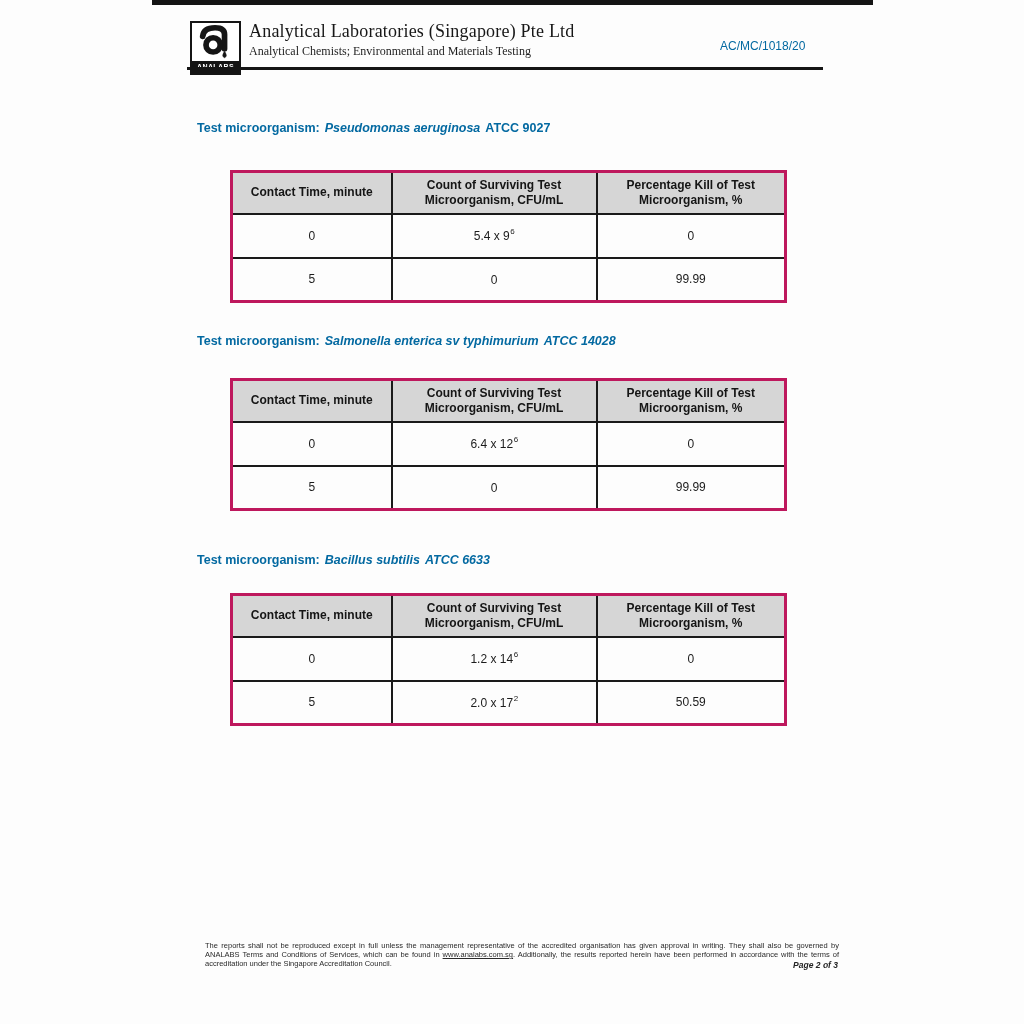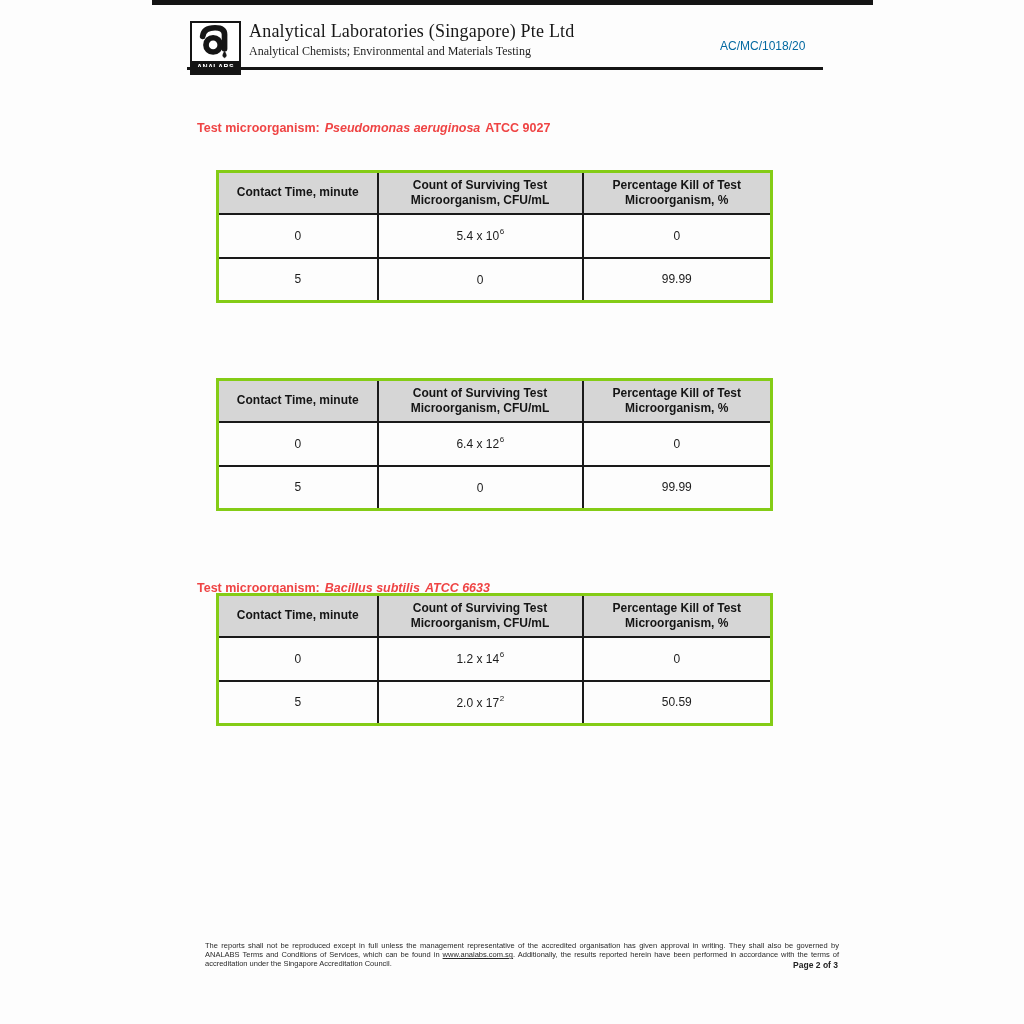--- a/index.html
+++ b/index.html
@@ -18,47 +18,47 @@
                  background: #141414; color: #fff; font-size: 7px; font-weight: bold;
                  text-align: center; line-height: 12px; letter-spacing: 0.4px; }
   .company-name { position: absolute; left: 249px; top: 21px; font-family: "Liberation Serif", serif;
                   font-size: 18px; color: #171717; letter-spacing: 0.2px; }
   .company-tagline { position: absolute; left: 249px; top: 44px; font-family: "Liberation Serif", serif;
                      font-size: 12px; color: #1e1e1e; }
   .ref-number { position: absolute; left: 720px; top: 39px; font-size: 12px; color: #0369a1; }
   .header-rule { position: absolute; left: 187px; top: 67px; width: 636px; height: 3px; background: #151515; }
 
   
-  .section-heading { position: absolute; left: 197px; font-size: 12.5px; font-weight: bold; color: #ef4444; white-space: nowrap; }
+  .section-heading { position: absolute; left: 197px; font-size: 12.5px; font-weight: bold; color: #0369a1; white-space: nowrap; }
   .section-heading .label { margin-right: 5px; }
   .section-heading .org { font-style: italic; margin-right: 5px; }
   .section-heading .strain.italic { font-style: italic; }
   .s1 { top: 121px; }
   .s2 { top: 334px; }
-  .s3 { top: 581px; }
+  .s3 { top: 553px; }
 
-  table.data-table { position: absolute; left: 216px; width: 554px; border-collapse: collapse;
-                     table-layout: fixed; border: 3px solid #84cc16; }
+  table.data-table { position: absolute; left: 230px; width: 554px; border-collapse: collapse;
+                     table-layout: fixed; border: 3px solid #be185d; }
   .t1 { top: 170px; }
   .t2 { top: 378px; }
   .t3 { top: 593px; }
   .data-table th, .data-table td { border: 2px solid #1a1a1a; text-align: center; vertical-align: middle; padding: 2px 8px; }
   .data-table th { background: #d6d6d6; font-size: 12px; font-weight: bold; height: 42px; line-height: 1.25; color: #151515; }
   .data-table td { background: #fdfdfd; font-size: 12px; height: 44px; color: #1c1c1c; }
   col.c-time  { width: 160px; }
   col.c-count { width: 205px; }
   col.c-kill  { width: 189px; }
   sup.exp { font-size: 8px; position: relative; top: -1px; left: 0.5px; }
 
   
   .footer-disclaimer { position: absolute; left: 205px; top: 941px; width: 634px;
                        font-size: 7.5px; line-height: 9px; color: #2a2a2a; text-align: justify; }
   .footer-disclaimer .link { text-decoration: underline; }
   .page-number { position: absolute; left: 640px; top: 960px; width: 198px; text-align: right;
-                 font-size: 8.5px; font-weight: bold; color: #222; }
+                 font-size: 8.5px; font-weight: bold; color: #222; font-style: italic; }
 </style>
 </head>
 <body>
 
 <div class="page">
 
   <div class="top-strip"></div>
 
   <div class="logo">
     <div class="logo-mark">
@@ -87,31 +87,34 @@
     <thead>
       <tr>
         <th>Contact Time, minute</th>
         <th>Count of Surviving Test Microorganism, CFU/mL</th>
         <th>Percentage Kill of Test Microorganism, %</th>
       </tr>
     </thead>
     <tbody>
       <tr>
         <td>0</td>
-        <td><span>5.4 x 10</span><sup class="exp">6</sup></td>
+        <td><span>5.4 x 9</span><sup class="exp">6</sup></td>
         <td>0</td>
       </tr>
       <tr>
         <td>5</td>
         <td><span>0</span><sup class="exp"></sup></td>
         <td>99.99</td>
       </tr>
     </tbody>
   </table>
 
+  <div class="section-heading s2">
+    <span class="label">Test microorganism:</span><span class="org">Salmonella enterica sv typhimurium</span><span class="strain italic">ATCC 14028</span>
+  </div>
   <table class="data-table t2">
     <colgroup>
         <col class="c-time">
         <col class="c-count">
         <col class="c-kill">
       </colgroup>
     <thead>
       <tr>
         <th>Contact Time, minute</th>
         <th>Count of Surviving Test Microorganism, CFU/mL</th>

